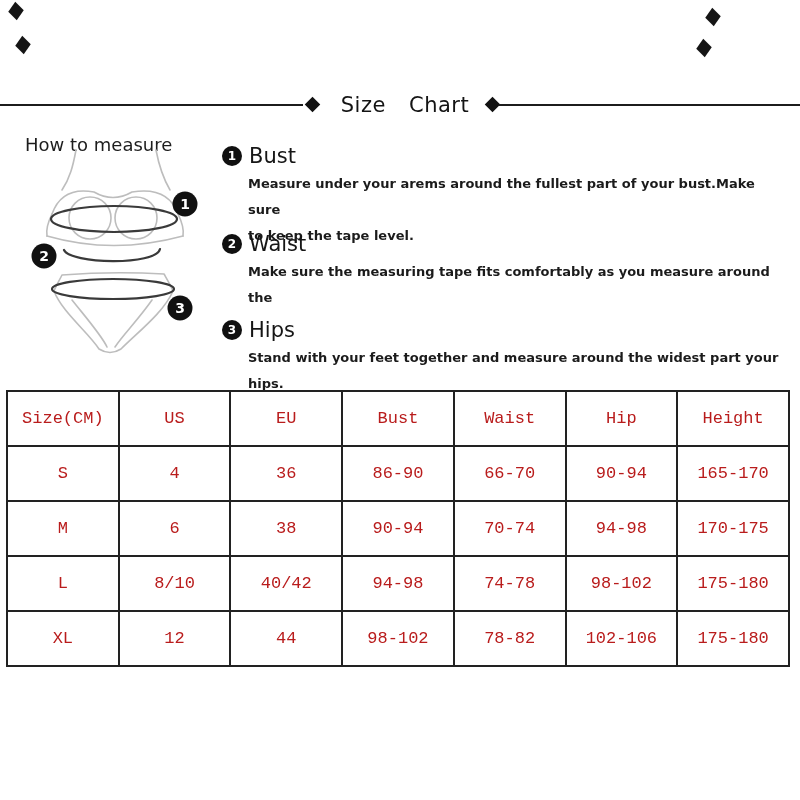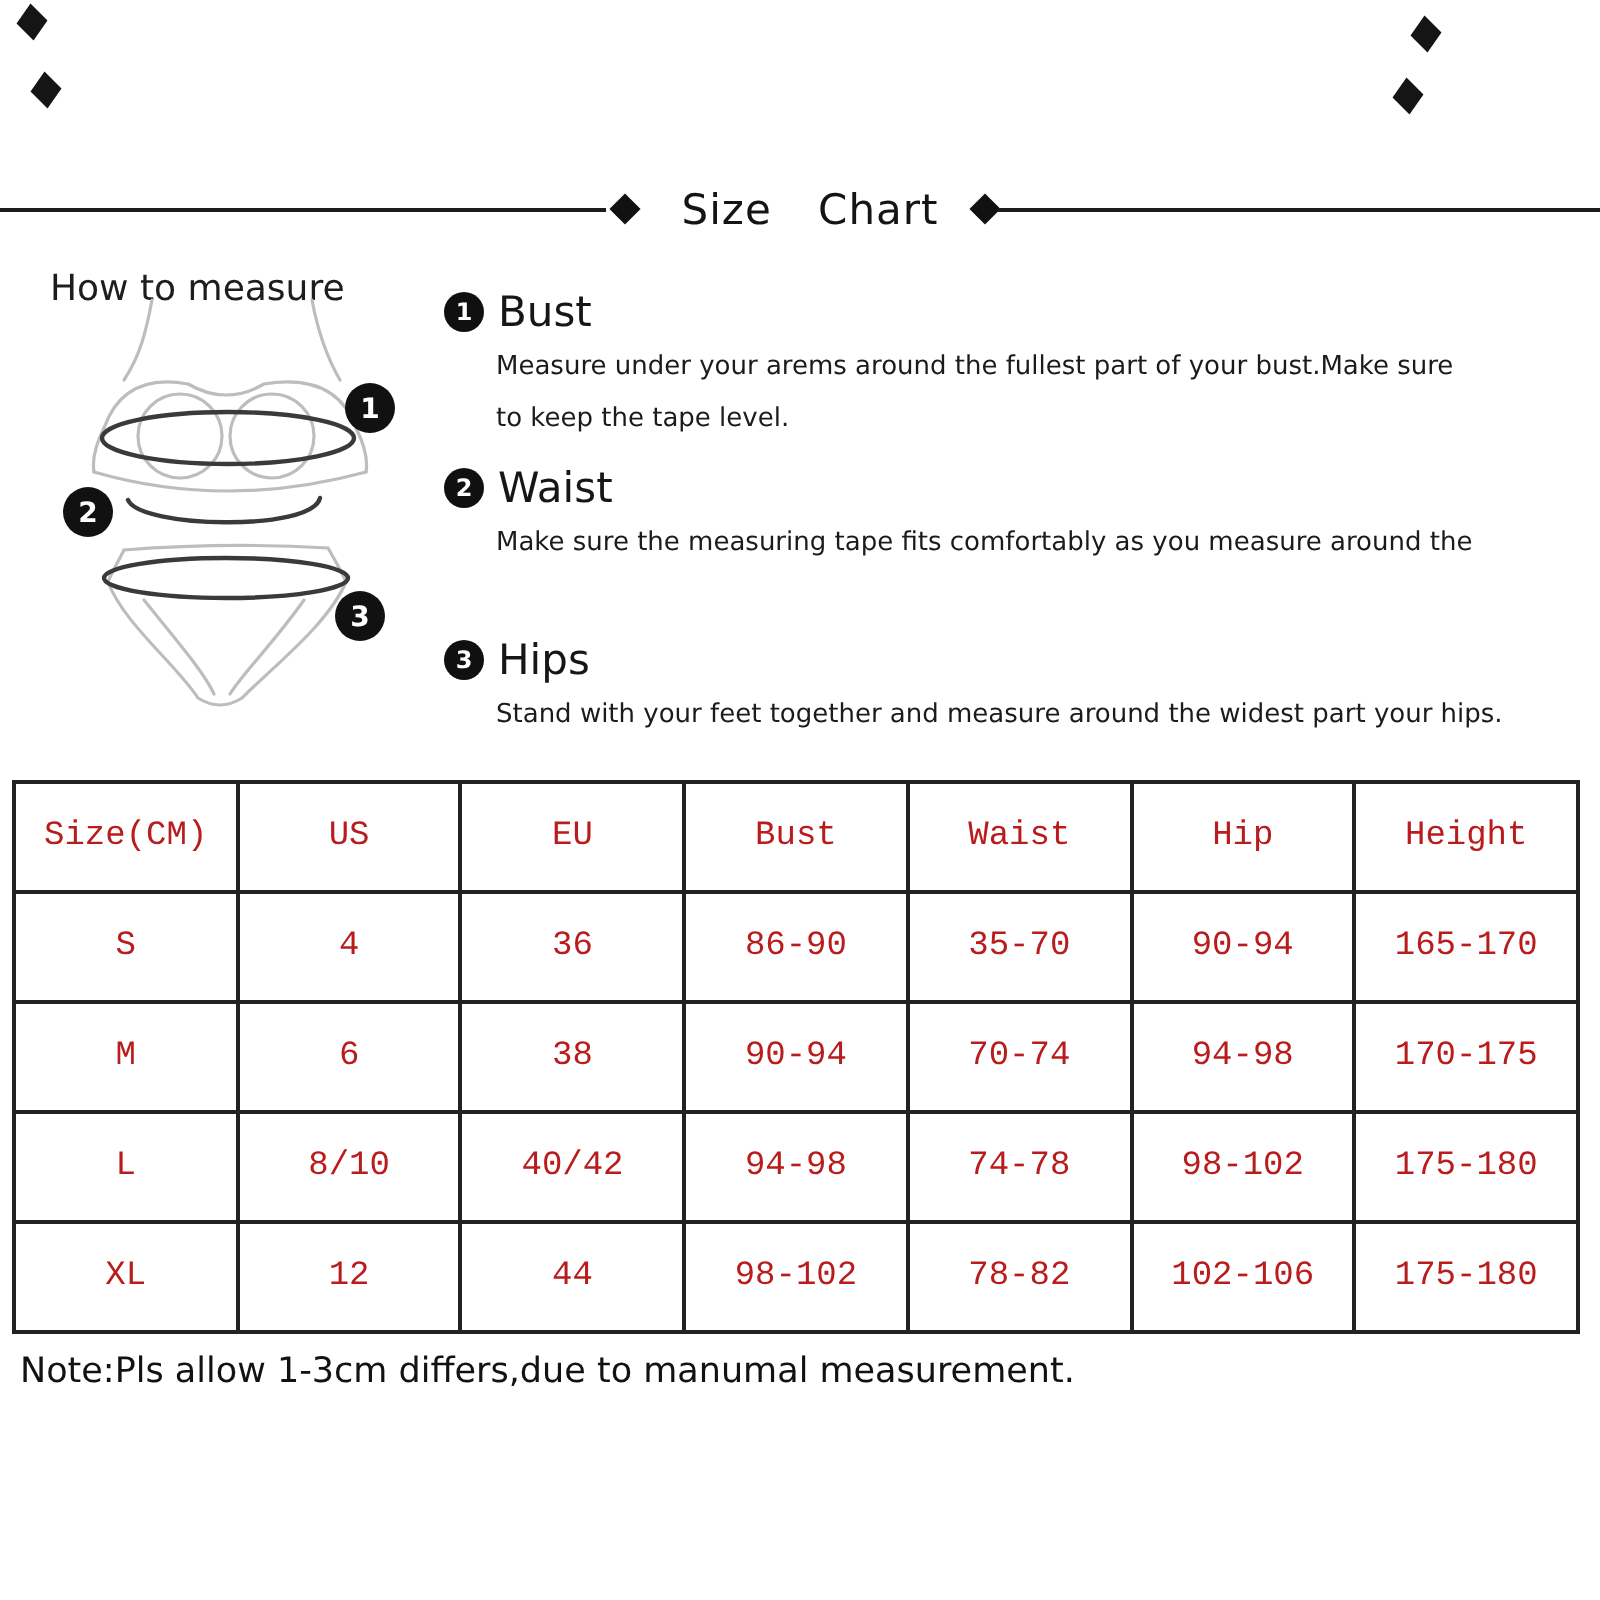--- a/index.html
+++ b/index.html
@@ -31,21 +31,21 @@
   .section{position:absolute;left:222px;width:568px;}
   .sec-bust{top:144px;}
   .sec-waist{top:232px;}
   .sec-hips{top:318px;}
   .sec-head{display:flex;align-items:center;gap:7px;}
   .badge{
     width:20px;height:20px;border-radius:50%;background:#101010;color:#fff;
     font-size:12px;font-weight:bold;display:flex;align-items:center;justify-content:center;flex:0 0 auto;
   }
   .sec-title{font-size:21px;color:#161616;}
-  .sec-body{margin:3px 0 0 26px;font-size:13px;font-weight:400;line-height:26px;color:#1b1b1b;}
+  .sec-body{margin:3px 0 0 26px;font-size:13px;font-weight:700;line-height:26px;color:#1b1b1b;}
   
   .size-table{
     position:absolute;left:6px;top:390px;width:784px;height:275px;
     border-collapse:collapse;table-layout:fixed;
     font-family:"Liberation Mono","DejaVu Sans Mono",monospace;
     font-size:17px;color:#b91c1c;
   }
   .size-table th,.size-table td{
     border:2px solid #222;text-align:center;vertical-align:middle;
     font-weight:normal;height:53px;padding:0;
@@ -146,21 +146,21 @@
         <th>Hip</th>
         <th>Height</th>
       </tr>
     </thead>
     <tbody>
       <tr>
         <td>S</td>
         <td>4</td>
         <td>36</td>
         <td>86-90</td>
-        <td>35-70</td>
+        <td>66-70</td>
         <td>90-94</td>
         <td>165-170</td>
       </tr>
       <tr>
         <td>M</td>
         <td>6</td>
         <td>38</td>
         <td>90-94</td>
         <td>70-74</td>
         <td>94-98</td>
@@ -180,15 +180,14 @@
         <td>12</td>
         <td>44</td>
         <td>98-102</td>
         <td>78-82</td>
         <td>102-106</td>
         <td>175-180</td>
       </tr>
     </tbody>
   </table>
 
-  <div class="note">Note:Pls allow 1-3cm differs,due to manumal measurement.</div>
 
 </div>
 
 </body></html>

